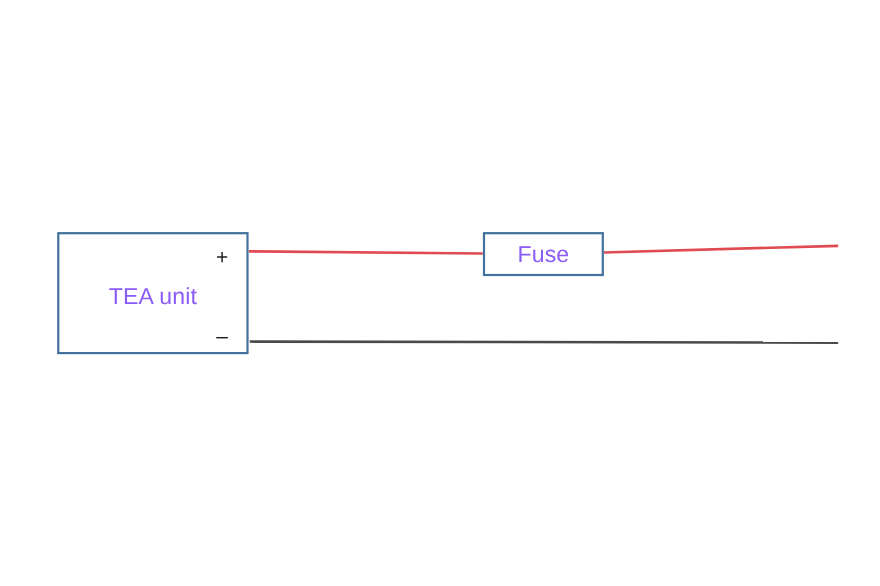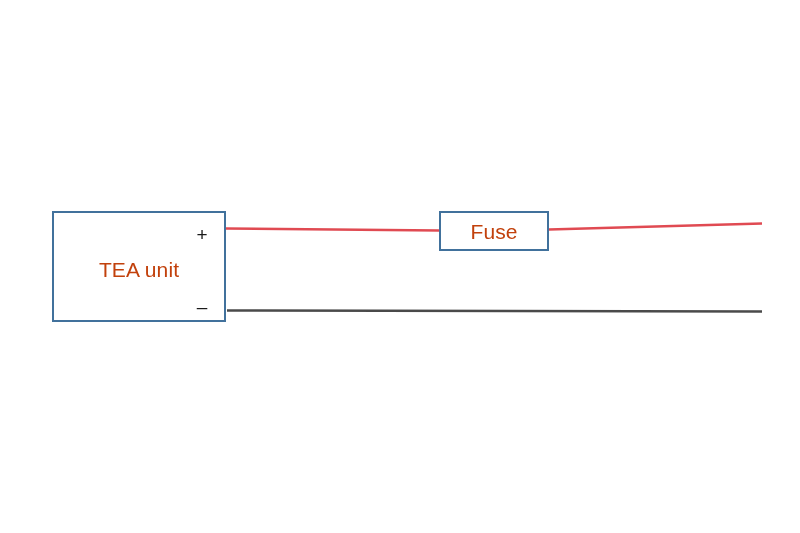--- a/index.html
+++ b/index.html
@@ -25,21 +25,21 @@
     background: #ffffff;
     border: 2px solid #41719C;
     display: flex;
     align-items: center;
     justify-content: center;
   }
   .comp-label {
     font-family: "Liberation Sans", sans-serif;
     font-size: 21px;
     line-height: 1;
-    color: #c2410c;
+    color: #8b5cf6;
     letter-spacing: 0.1px;
     white-space: nowrap;
   }
   
   #tea-unit {
     left: 52px;
     top: 211px;
     width: 174px;
     height: 111px;
   }

